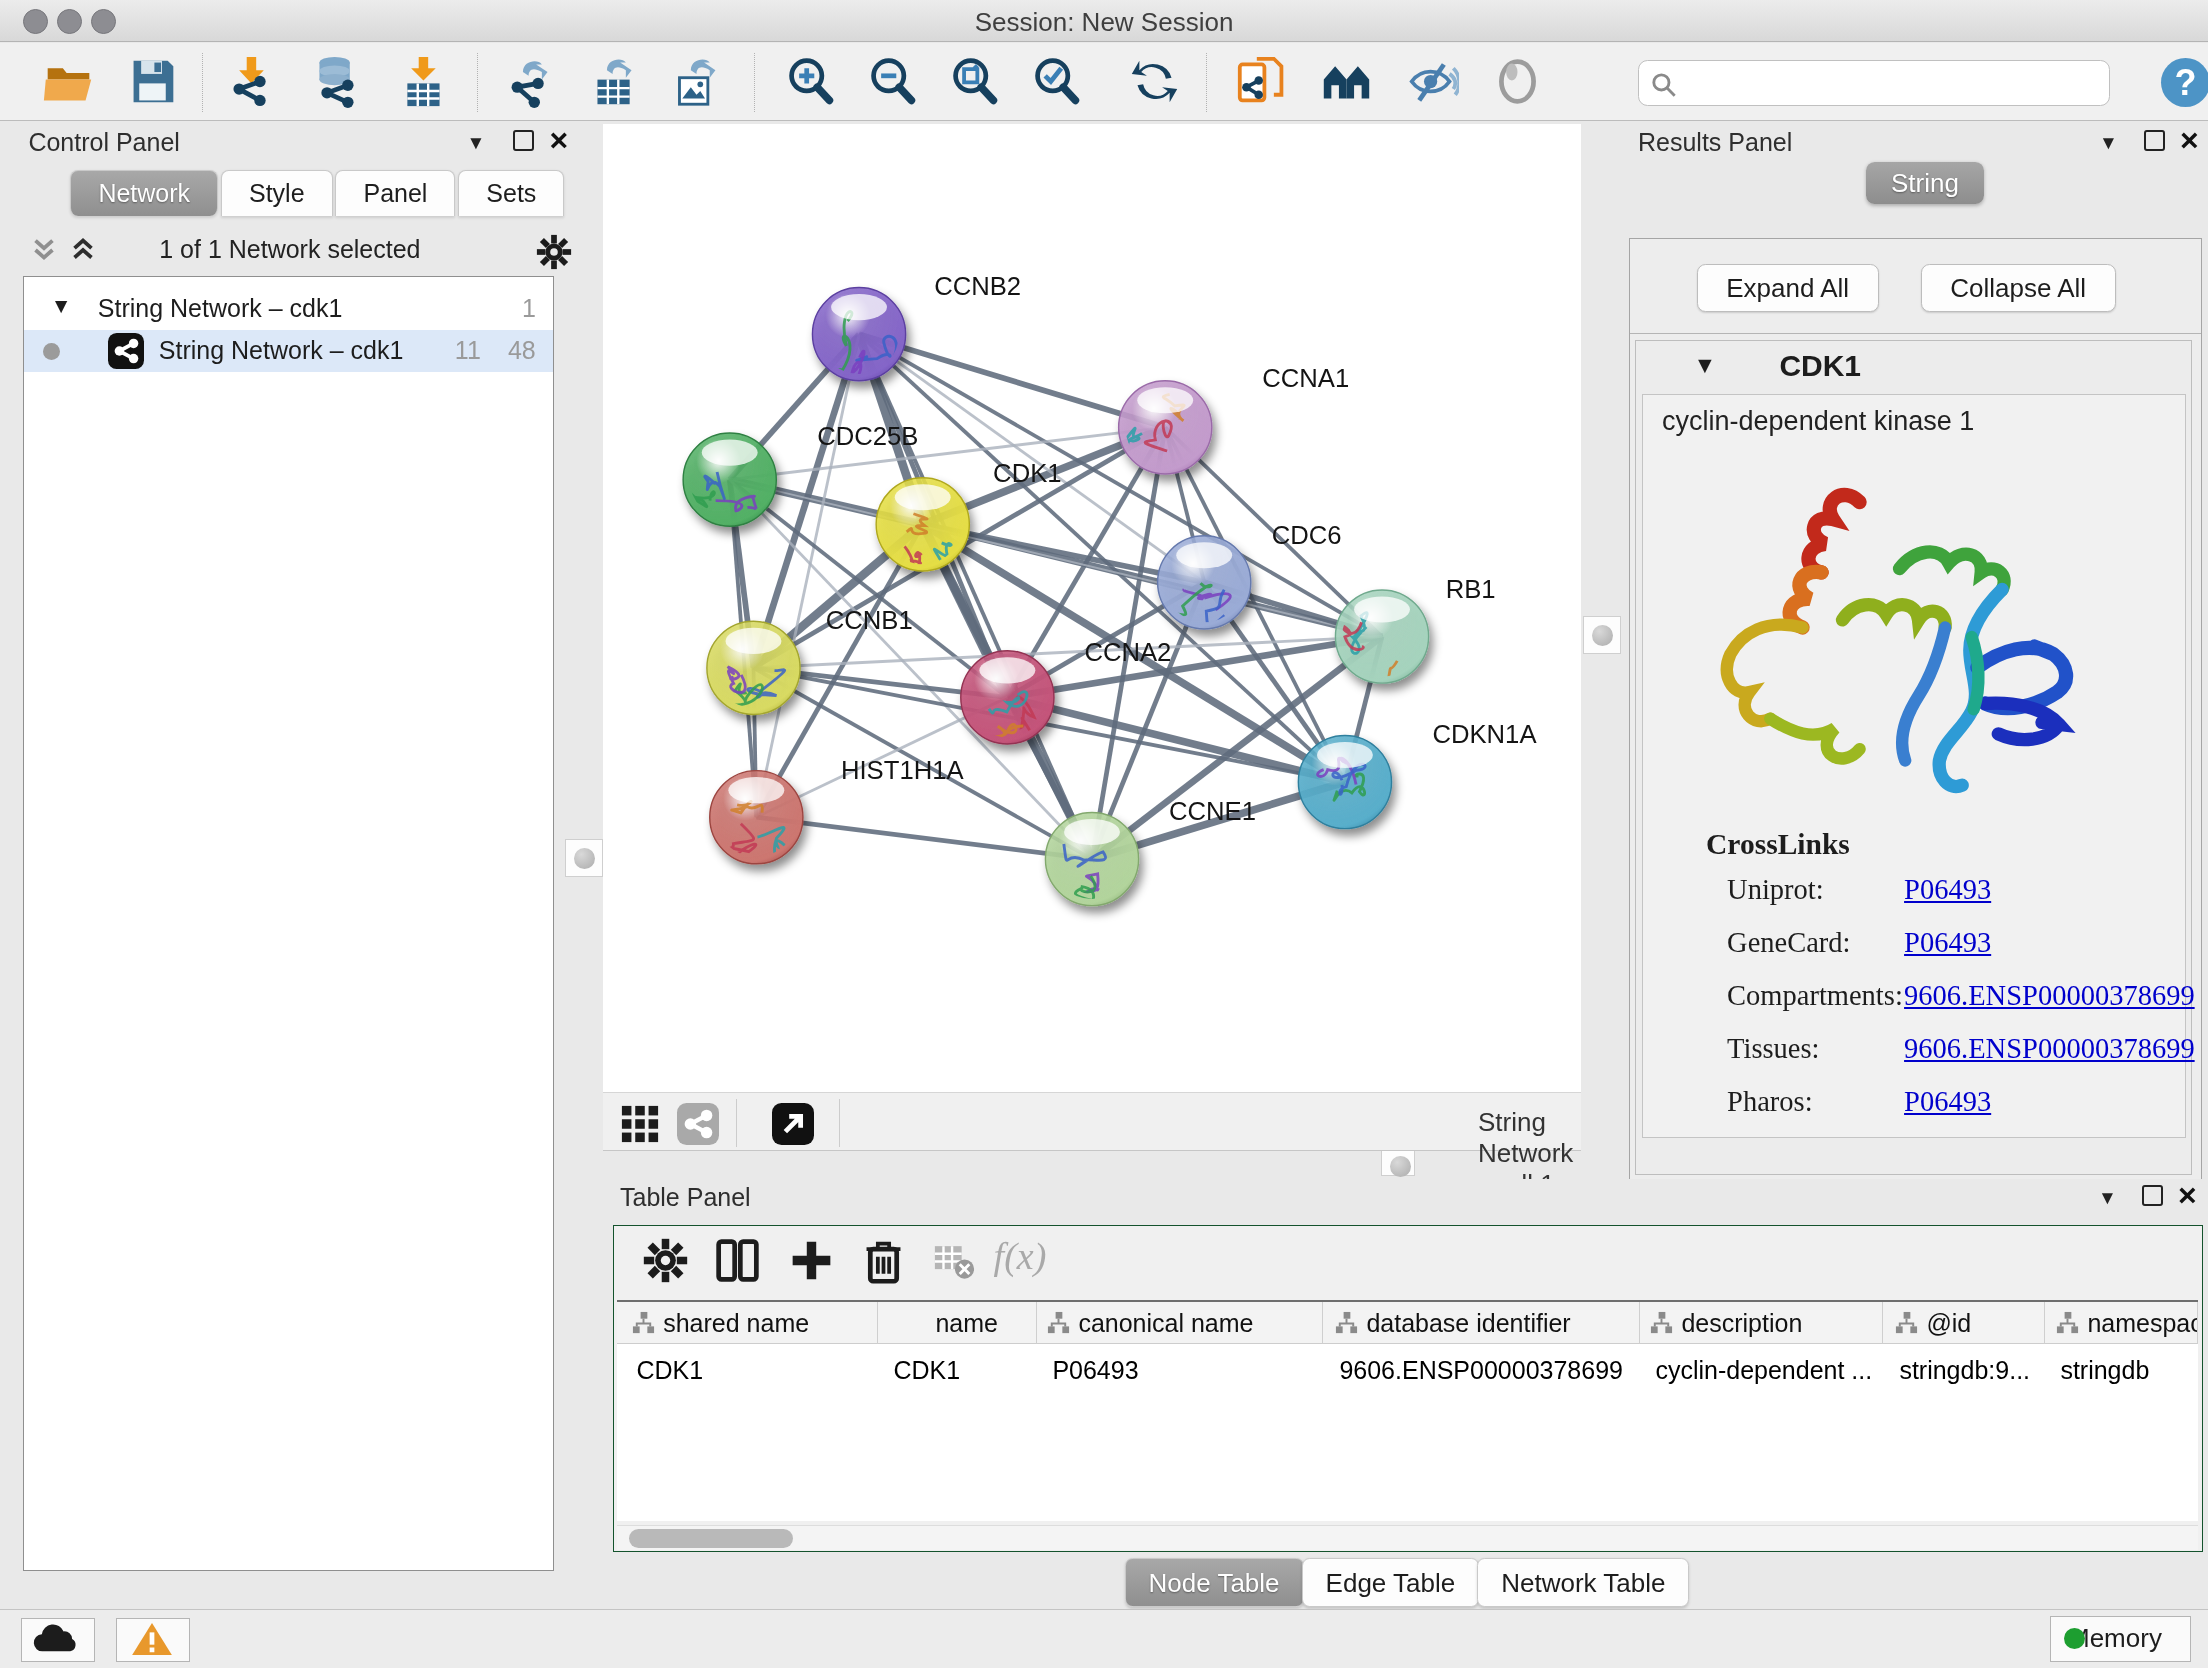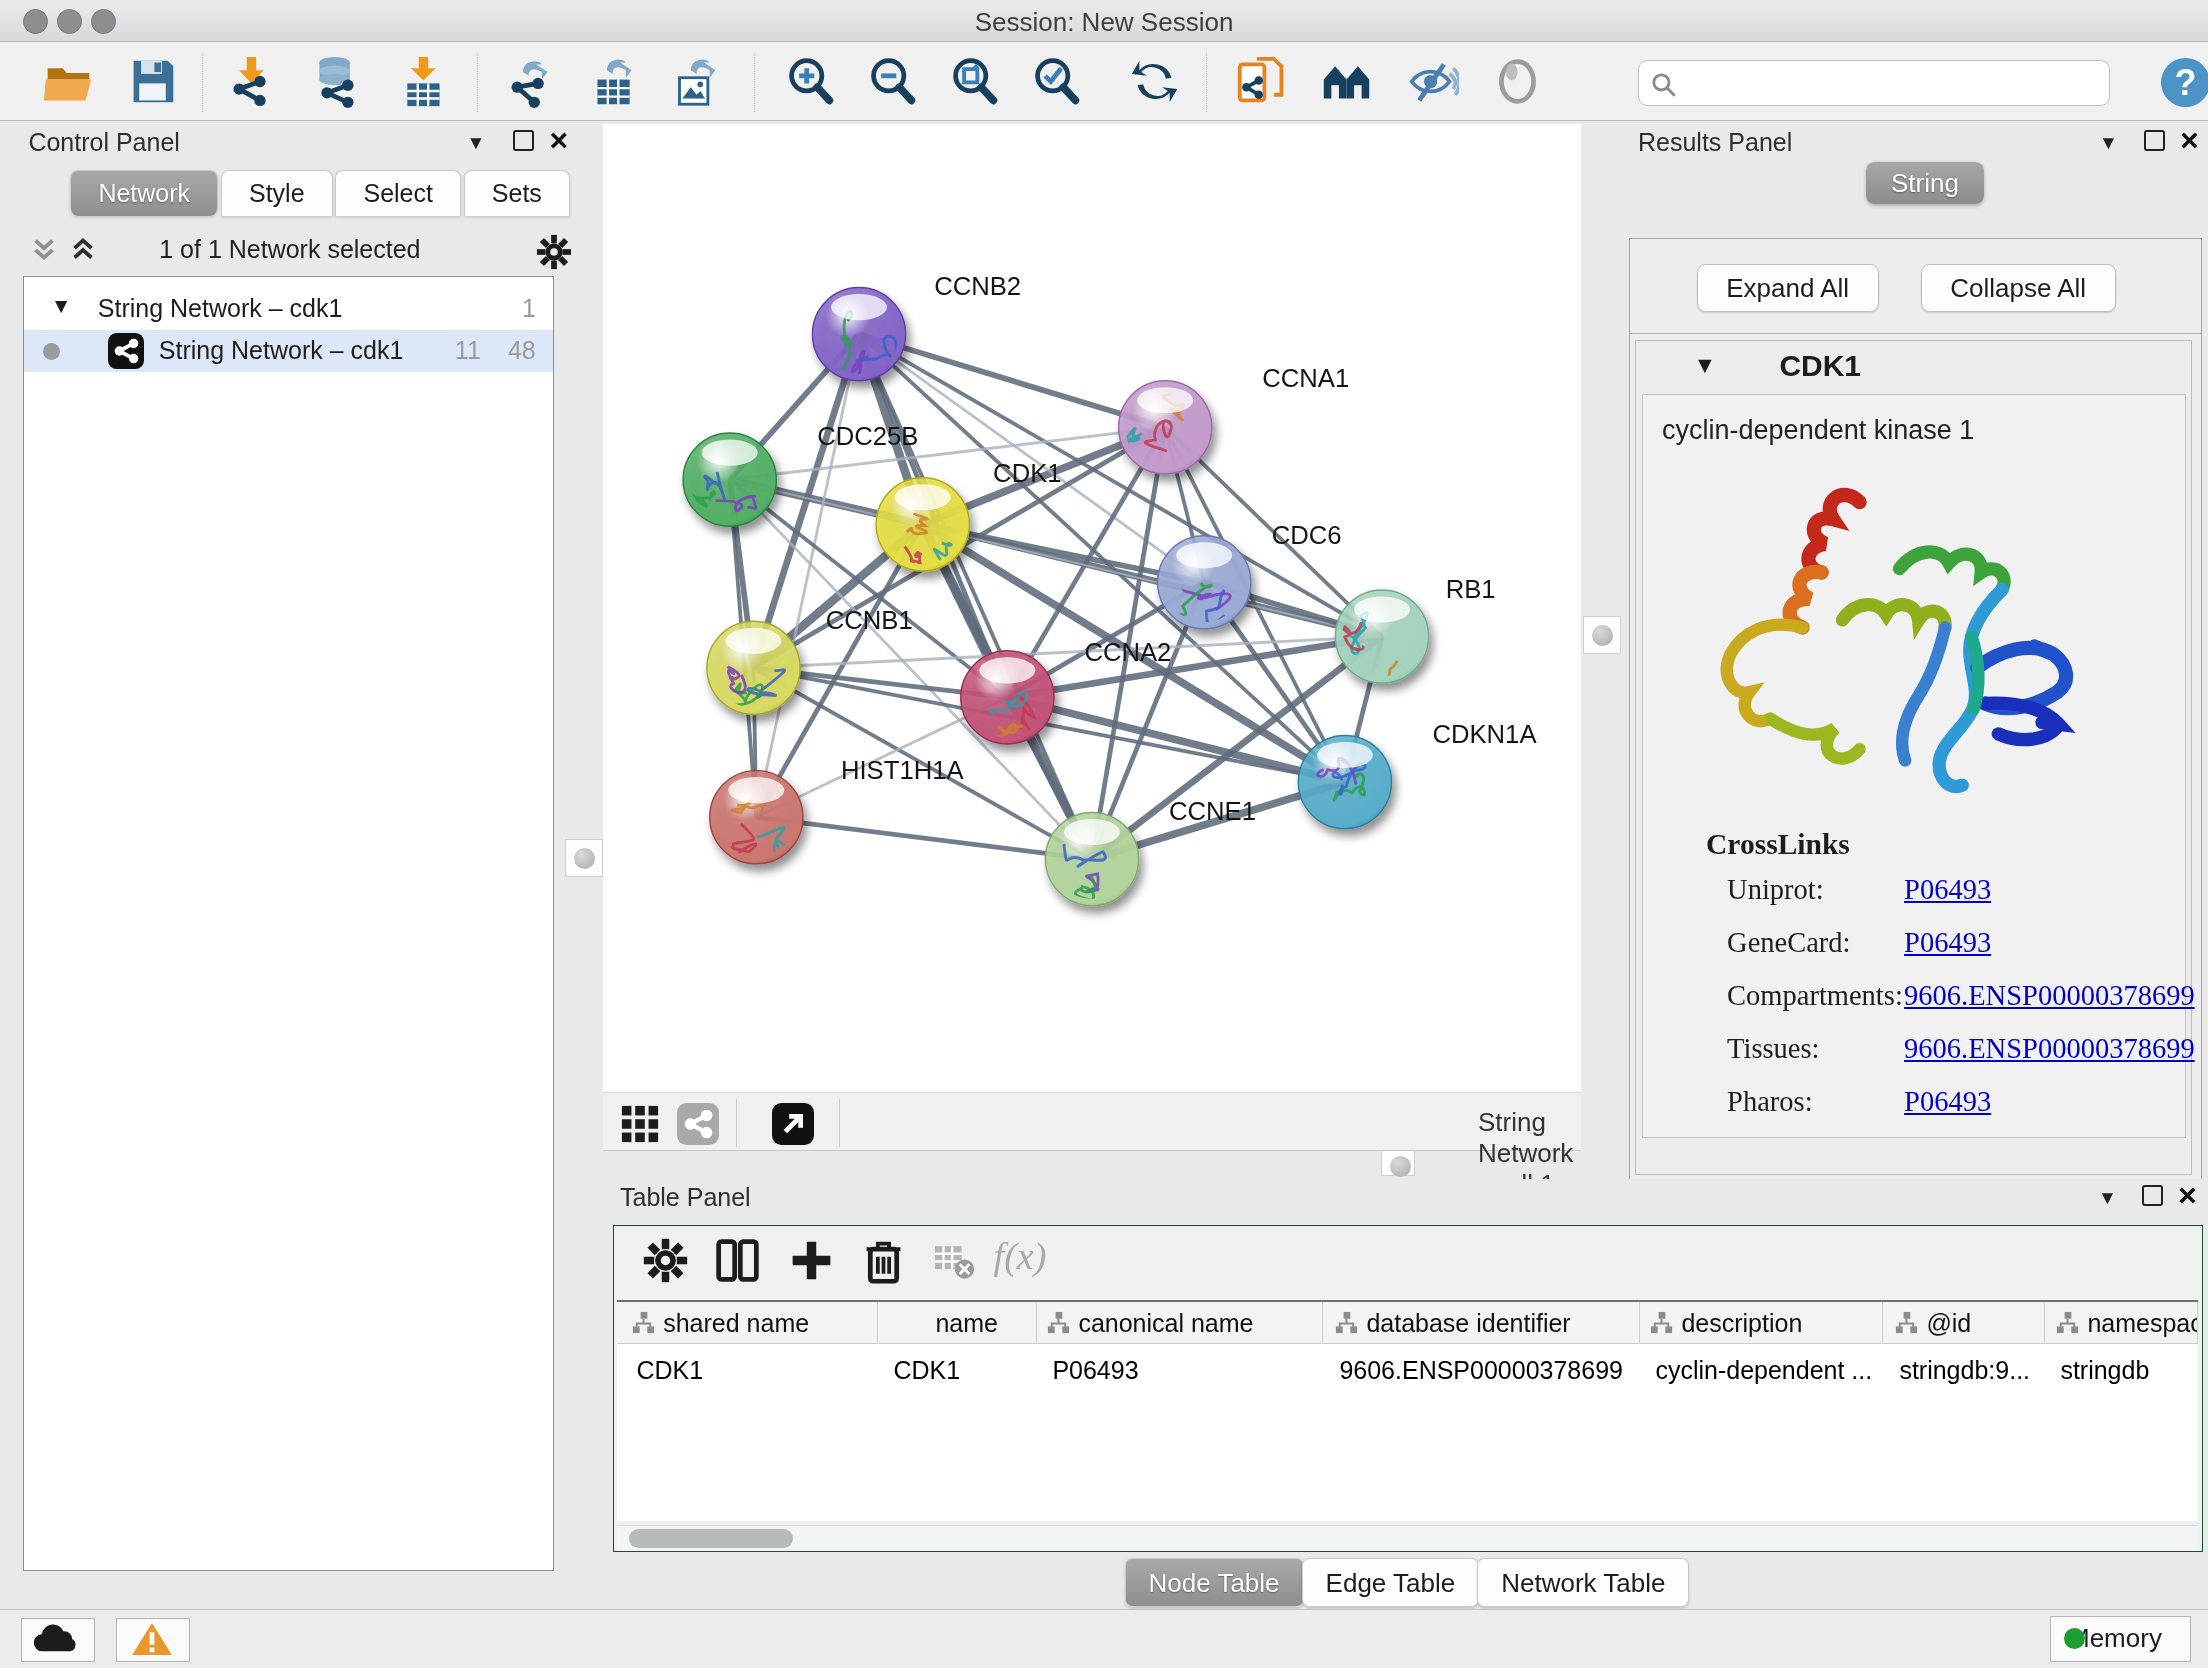--- a/index.html
+++ b/index.html
@@ -70,21 +70,21 @@
     box-shadow:0 1.9px 3.8px rgba(0,0,0,.25); cursor:pointer; }
   .rp-outer { position:absolute; left:5.7px; top:114px; width:573px; height:946px; background:#ededed;
     border:1.9px solid #a5a5a5; }
   .rp-btnrow { position:absolute; left:0; top:0; width:100%; height:95px; border-bottom:1.9px solid #b5b5b5; }
   .rp-btn { position:absolute; top:25px; height:48px; padding:0 28.5px; background:#fdfdfd; border:1px solid #bdbdbd;
     border-radius:8.6px; font-size:26px; line-height:46px; cursor:pointer; box-shadow:0 1px 1.9px rgba(0,0,0,.15); }
   .rp-tree { position:absolute; left:5.7px; top:101px; width:557px; height:835px; background:#ececec; border:1px solid #bdbdbd; }
   .rp-generow { position:absolute; left:0; top:0; width:100%; height:49px; }
   .rp-gene { position:absolute; left:143px; top:7.6px; font-size:30px; font-weight:bold; }
   .rp-white { position:absolute; left:5.7px; top:53px; width:544px; height:744px; background:#f1f1f1; border:1px solid #c4c4c4; }
-  .rp-desc { position:absolute; left:19px; top:11.4px; font-size:27px; color:#222;margin-top:9px; }
+  .rp-desc { position:absolute; left:19px; top:11.4px; font-size:27px; color:#222; }
   .crosslinks { position:absolute; left:34px; top:433px; font-family:"Liberation Serif", serif; font-size:28.5px;margin-left:29px; }
   .cl-title { font-weight:bold; font-size:29.5px; margin-bottom:13.3px; }
   .cl-row { position:relative; height:53px; }
   .cl-label { position:absolute; left:21px; }
   .cl-value { position:absolute; left:198px; color:#0000cc; text-decoration:underline; cursor:pointer; white-space:nowrap; }
 
   
   .table-panel { position:absolute; left:605px; top:1179px; width:1604px; height:430px; background:#e9e9e9; }
   .tp-inner { position:absolute; left:7.6px; top:46px; width:1590px; height:327px; background:#f0f0f0; border:1px solid #14532d; }
   .tp-toolbar { position:absolute; left:0; top:0; width:100%; height:70px; }
@@ -238,21 +238,21 @@
   </div>
 
   <div class="control-panel">
     <div class="panel-header" style="left:17px; top:3.8px">Control Panel</div>
     <span class="ph-caret" style="position:absolute; left:455px; top:7.6px">▼</span>
     <span class="ph-float" style="position:absolute; left:502px; top:5.7px"></span>
     <span class="ph-close" style="position:absolute; left:538px; top:5.7px">×</span>
     <div class="cp-tabs" id="cp-tabs">
         <div class="cp-tab selected">Network</div>
         <div class="cp-tab">Style</div>
-        <div class="cp-tab">Select</div>
+        <div class="cp-tab">Panel</div>
         <div class="cp-tab">Sets</div>
       </div>
     <div class="cp-toolrow">
       <svg class="chev" style="left:7.6px" width="32" height="34" viewBox="0 0 34 36">
         <path d="M8 8 L17 16 L26 8 M8 18 L17 26 L26 18" stroke="#8f8f8f" stroke-width="4" fill="none"></path>
       </svg>
       <svg class="chev" style="left:46px" width="32" height="34" viewBox="0 0 34 36">
         <path d="M8 16 L17 8 L26 16 M8 26 L17 18 L26 26" stroke="#2e2e2e" stroke-width="4" fill="none"></path>
       </svg>
       <div class="cp-status">1 of 1 Network selected</div>

